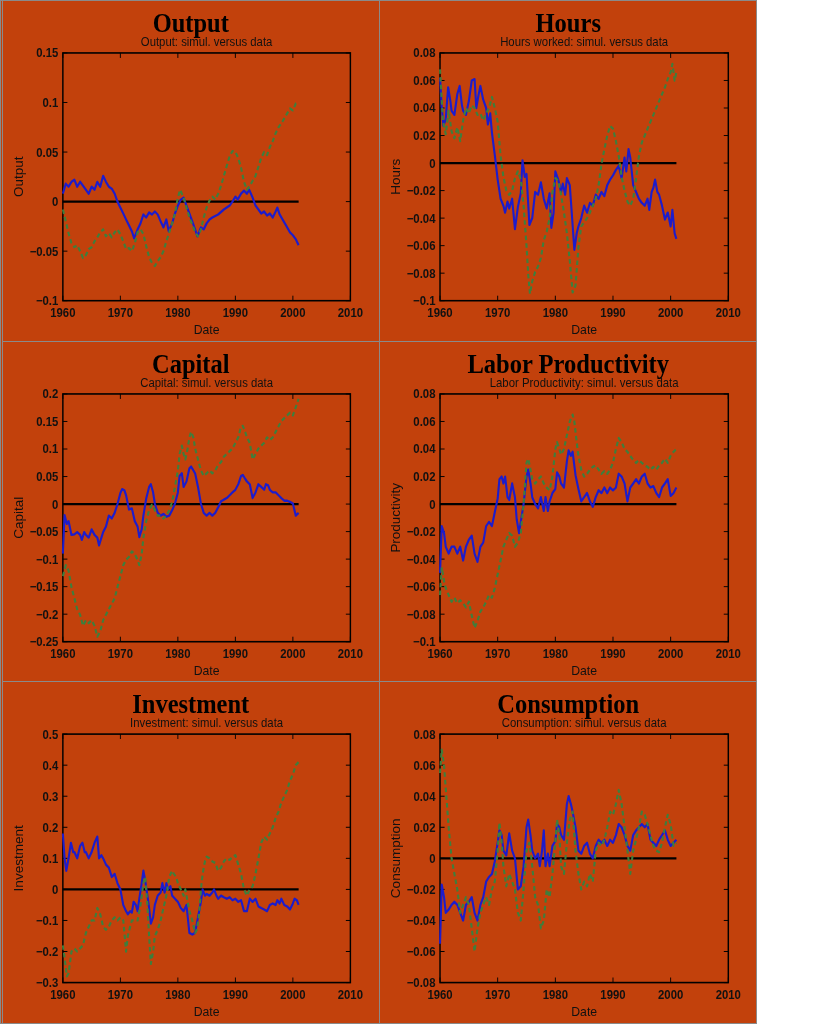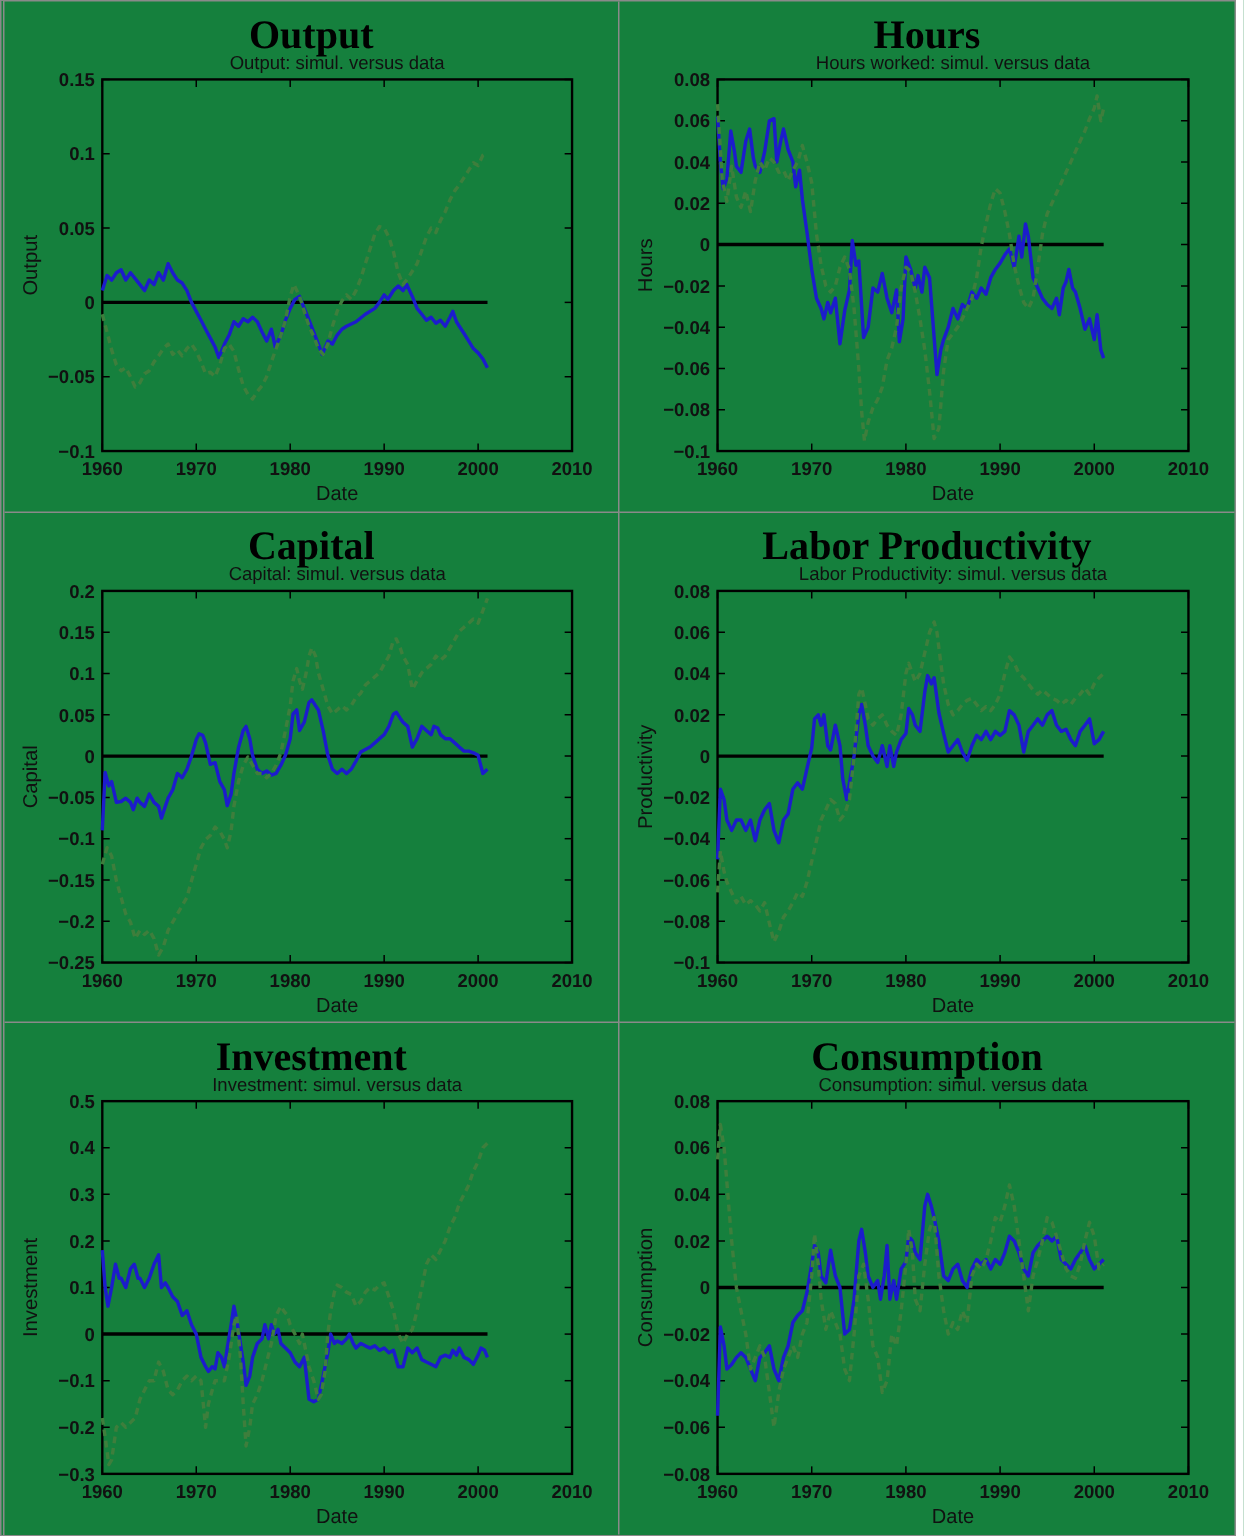--- a/index.html
+++ b/index.html
@@ -1,20 +1,20 @@
 <!DOCTYPE html>
 <html><head>
 <meta charset="utf-8">
 <style>
   html,body { margin:0; padding:0; background:#ffffff; }
   .figure {
-    width:824px; height:1024px; box-sizing:border-box;
+    width:757px; height:1024px; box-sizing:border-box;
     border:1px solid #8a8a8a; border-left:3px double #8a8a8a;
     display:grid; grid-template-columns:1fr 1fr; grid-template-rows:1fr 1fr 1fr;
-    background:#15803d;
+    background:#c2410c;
   }
   .cell { position:relative; overflow:hidden; }
   .cell.col0 { border-right:1px solid #8a8a8a; }
   .cell.row0, .cell.row1 { border-bottom:1px solid #8a8a8a; }
   .cell svg { display:block; width:100%; height:100%; }
   .t-title { font-family:"Liberation Serif","DejaVu Serif",serif; font-weight:bold; font-size:27px; fill:#000; }
   .t-sub   { font-family:"Liberation Sans","DejaVu Sans",sans-serif; font-size:12.5px; fill:#111; }
   .t-tick  { font-family:"Liberation Sans","DejaVu Sans",sans-serif; font-weight:bold; font-size:12.5px; fill:#111; }
   .t-axis  { font-family:"Liberation Sans","DejaVu Sans",sans-serif; font-size:13.5px; fill:#111; }
 </style>

